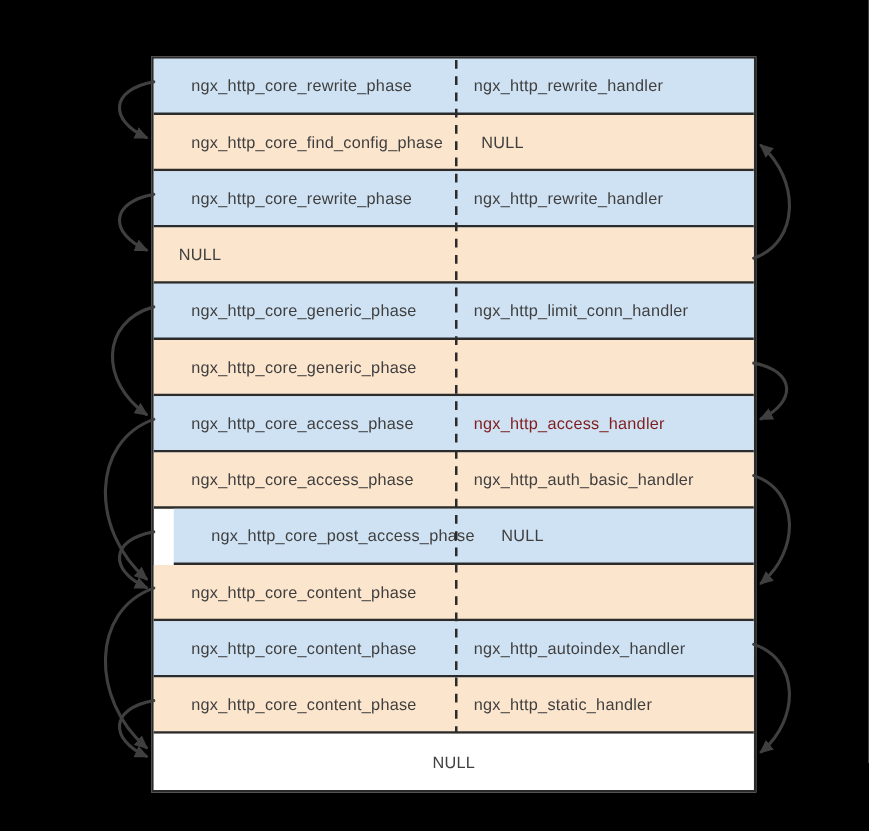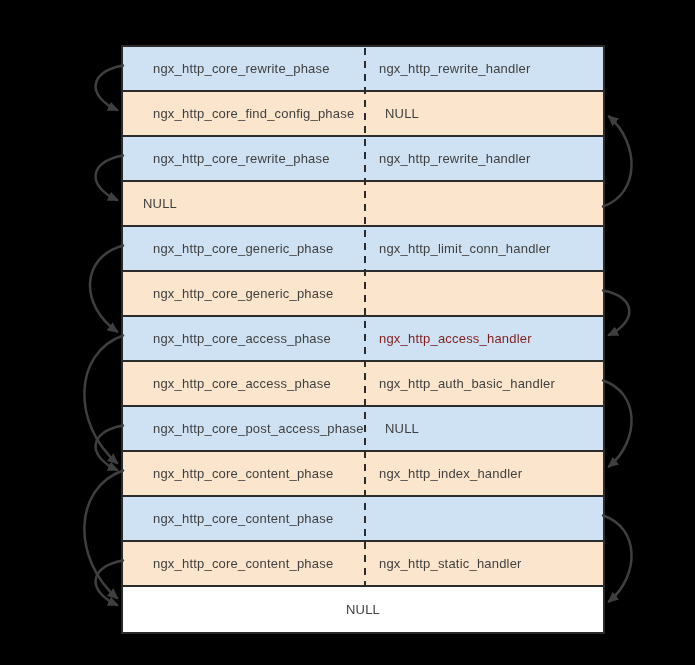--- a/index.html
+++ b/index.html
@@ -70,30 +70,30 @@
         <div class="cell phase" style="color: rgb(63, 63, 63);">ngx_http_core_generic_phase</div>
       </div>
       <div class="row" style="background: rgb(207, 226, 243); border-color: rgb(43, 43, 43);">
         <div class="cell phase" style="color: rgb(63, 63, 63);">ngx_http_core_access_phase</div>
         <div class="cell handler" style="color: #7f1d1d;">ngx_http_access_handler</div>
       </div>
       <div class="row" style="background: rgb(252, 229, 205); border-color: rgb(43, 43, 43);">
         <div class="cell phase" style="color: rgb(63, 63, 63);">ngx_http_core_access_phase</div>
         <div class="cell handler" style="color: rgb(63, 63, 63);">ngx_http_auth_basic_handler</div>
       </div>
-      <div class="row" style="background: rgb(207, 226, 243); border-color: rgb(43, 43, 43);">
+      <div class="row" style="background: rgb(207, 226, 243); border-color: rgb(43, 43, 43); margin-left: 16px;">
         <div class="cell phase" style="color: rgb(63, 63, 63);">ngx_http_core_post_access_phase</div>
         <div class="cell handler null-val" style="color: rgb(63, 63, 63);">NULL</div>
       </div>
       <div class="row" style="background: rgb(252, 229, 205); border-color: rgb(43, 43, 43);">
         <div class="cell phase" style="color: rgb(63, 63, 63);">ngx_http_core_content_phase</div>
-        <div class="cell handler" style="color: rgb(63, 63, 63);">ngx_http_index_handler</div>
       </div>
       <div class="row" style="background: rgb(207, 226, 243); border-color: rgb(43, 43, 43);">
         <div class="cell phase" style="color: rgb(63, 63, 63);">ngx_http_core_content_phase</div>
+        <div class="cell handler" style="color: rgb(63, 63, 63);">ngx_http_autoindex_handler</div>
       </div>
       <div class="row" style="background: rgb(252, 229, 205); border-color: rgb(43, 43, 43);">
         <div class="cell phase" style="color: rgb(63, 63, 63);">ngx_http_core_content_phase</div>
         <div class="cell handler" style="color: rgb(63, 63, 63);">ngx_http_static_handler</div>
       </div>
       <div class="row" style="background: rgb(255, 255, 255); border-color: rgb(43, 43, 43);">
         <div class="cell full" style="color: rgb(63, 63, 63);">NULL</div>
       </div>
     </div>
   <svg class="overlay" id="overlay" viewBox="0 0 695 665">

